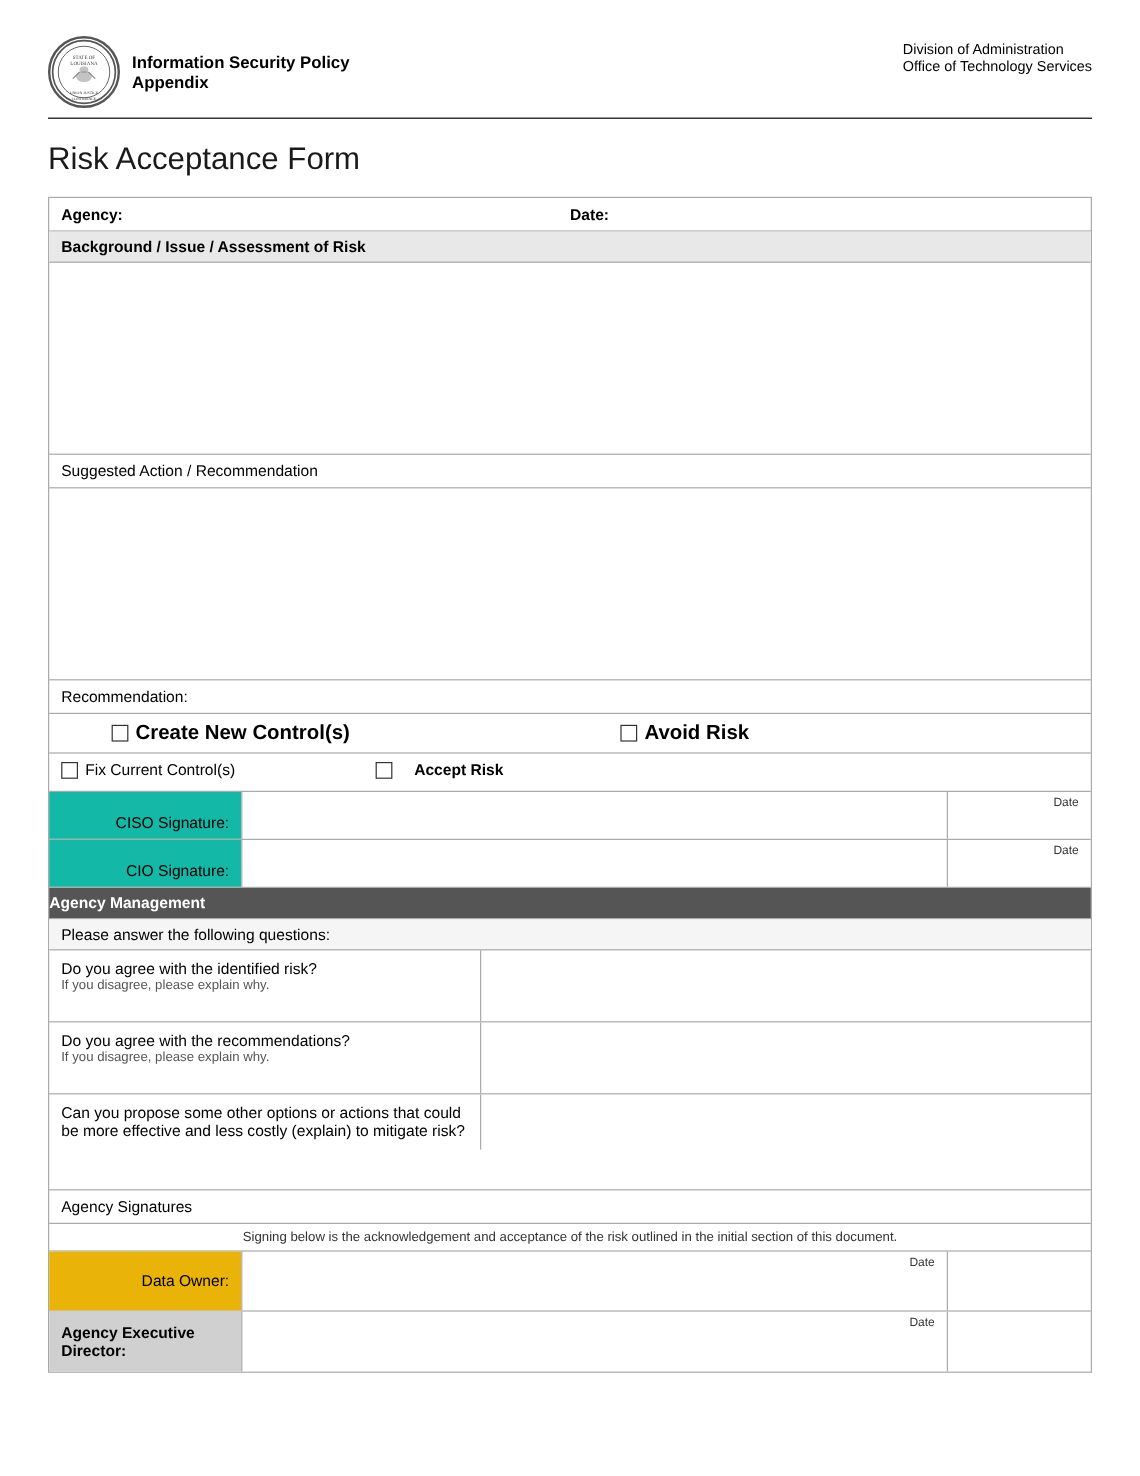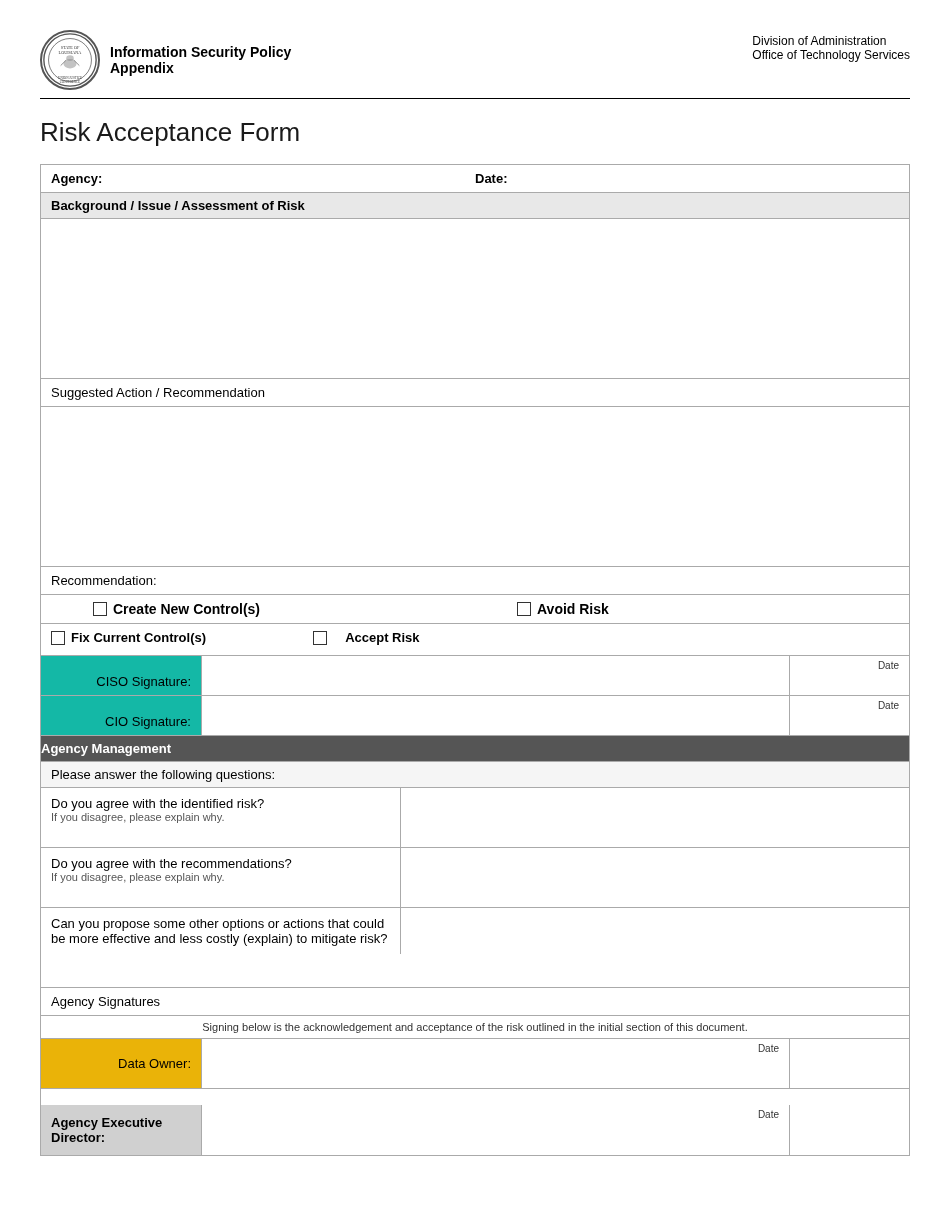--- a/index.html
+++ b/index.html
@@ -127,21 +127,21 @@
       padding: 6px 10px;
       border-bottom: 1px solid #aaa;
       align-items: flex-start;
       gap: 0;
     }
     .checkbox-col {
       flex: 1;
       display: flex;
       align-items: center;
       gap: 6px;
-      font-size: 14px;
+      font-size: 17px;
       padding-left: 42px;
     }
     .checkbox-col.bold-label {
       font-weight: bold;
     }
     .checkbox-box {
       width: 14px;
       height: 14px;
       border: 1px solid #333;
       display: inline-block;
@@ -153,21 +153,21 @@
       padding: 6px 10px 10px 10px;
       border-bottom: 1px solid #aaa;
       align-items: flex-start;
     }
     .checkbox-col-left {
       flex: 1;
       display: flex;
       align-items: center;
       gap: 6px;
       font-size: 13px;
-      font-weight: bold;
+      font-weight: normal;
     }
     .checkbox-col-right {
       flex: 1;
       display: flex;
       align-items: center;
       gap: 18px;
       font-size: 13px;
       font-weight: bold;
       margin-left: 18px;
     }
@@ -262,21 +262,20 @@
     .data-owner-field {
       flex: 1;
       border-left: 1px solid #aaa;
       padding: 4px 8px;
       position: relative;
     }
 
     .agency-exec-row {
       display: flex;
       min-height: 50px;
-      margin-top: 16px;
     }
     .agency-exec-label {
       width: 160px;
       text-align: left;
       padding: 6px 10px;
       font-size: 13px;
       display: flex;
       align-items: center;
       justify-content: flex-start;
       background: #d0d0d0;

